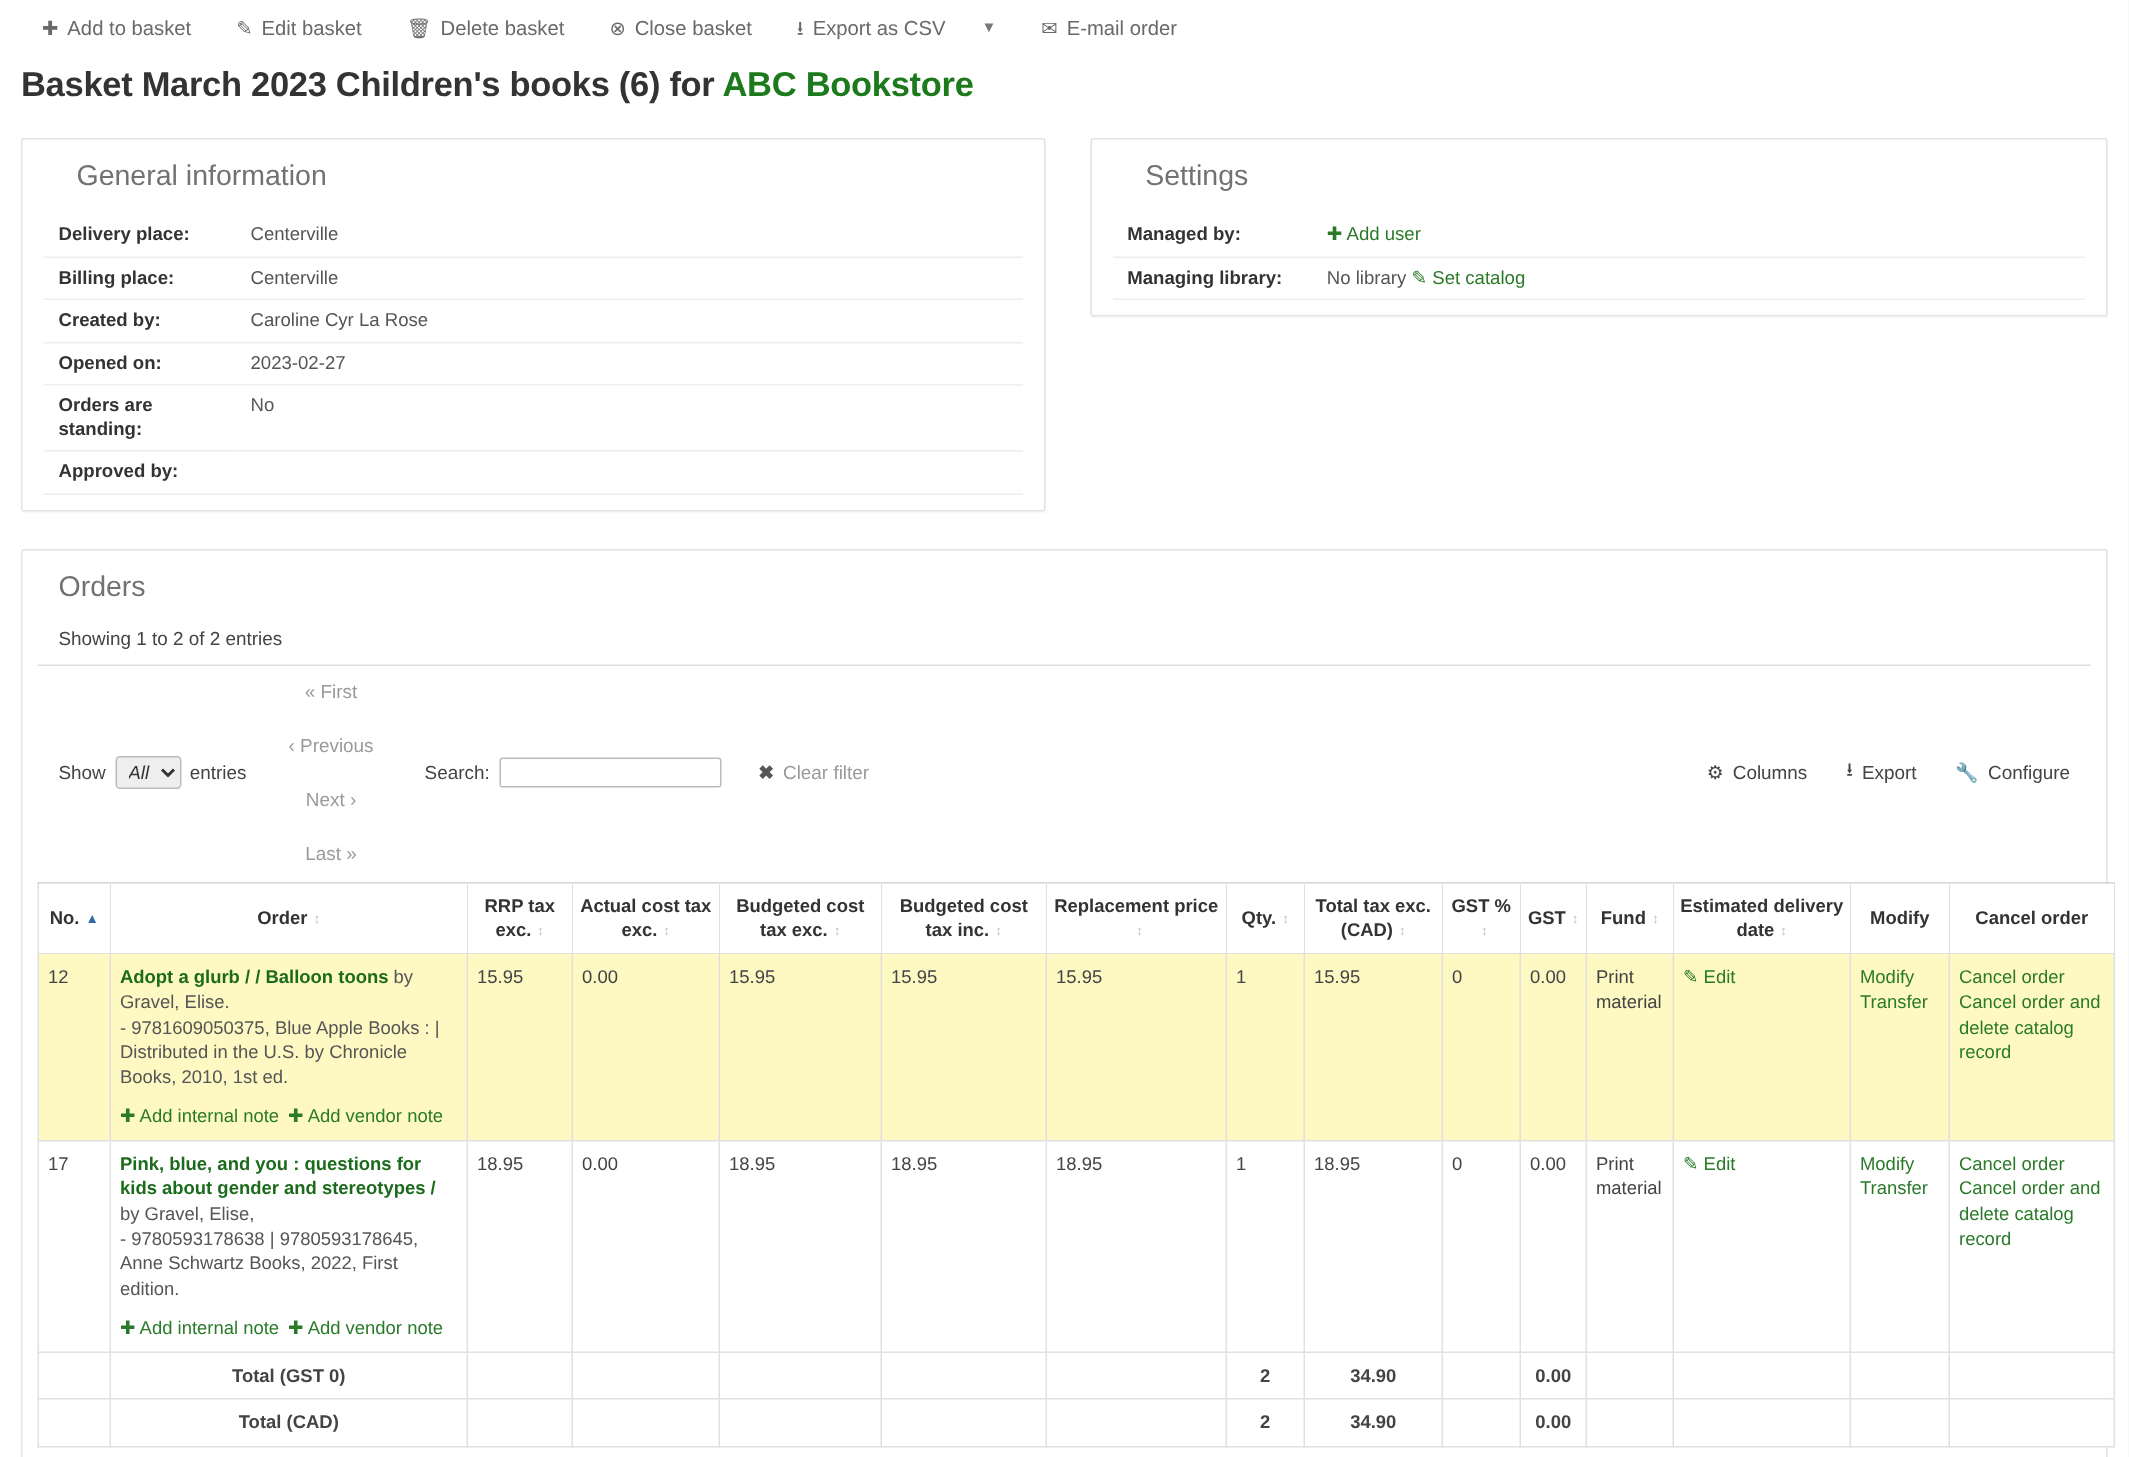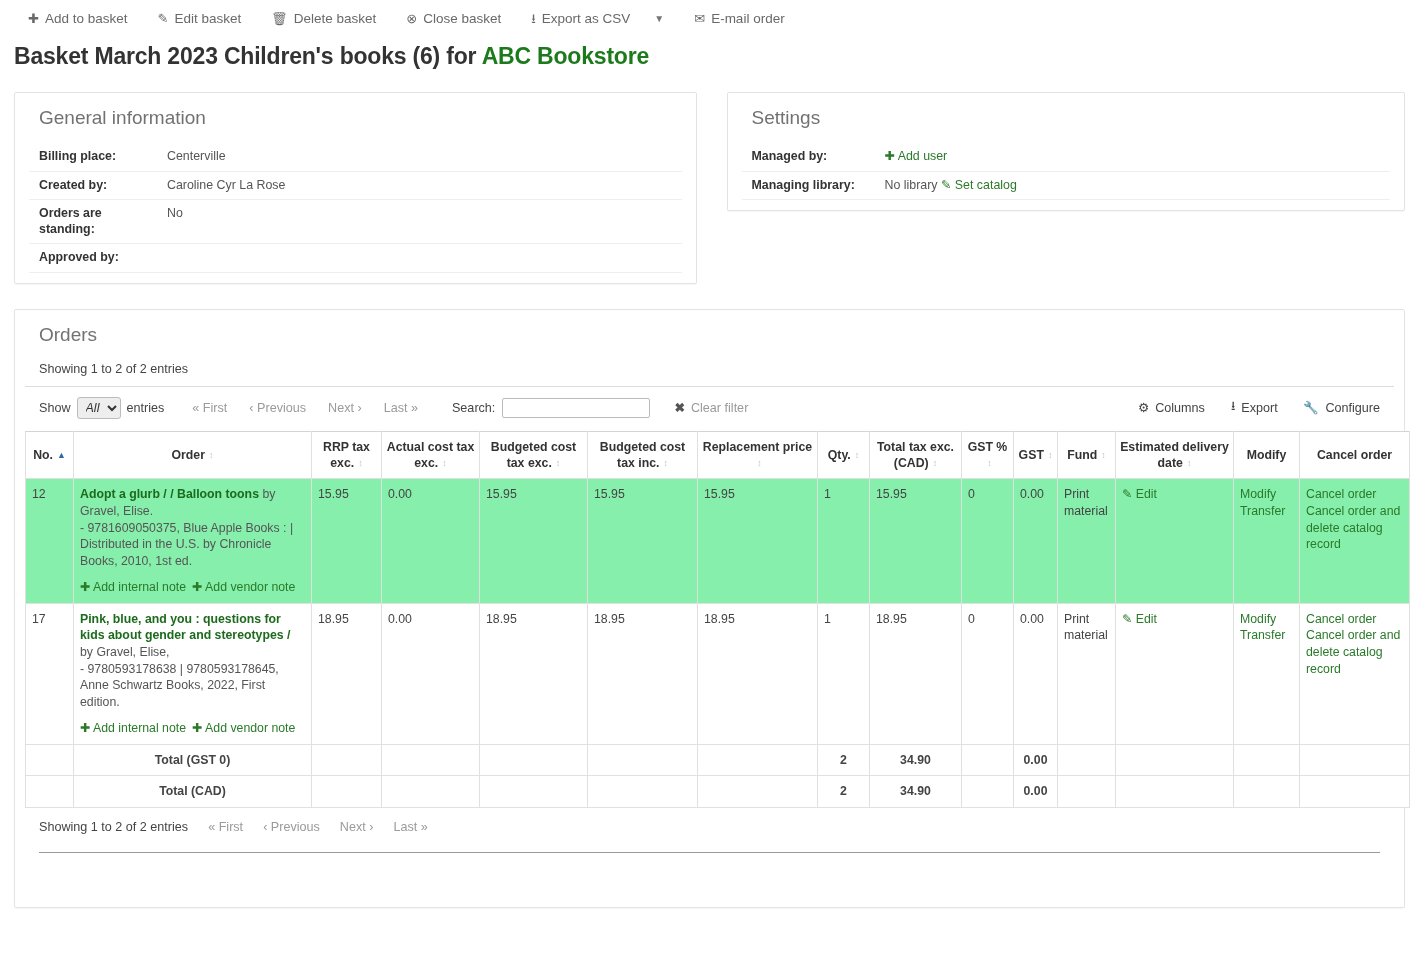--- a/index.html
+++ b/index.html
@@ -58,21 +58,21 @@
   .panel {
     background: #fff;
     border: 1px solid #e3e3e3;
     border-radius: 2px;
     box-shadow: 0 1px 1px rgba(0,0,0,.04);
     padding: 14px 14px 10px 14px;
   }
   .panel.general { width: 684px; }
   .panel.settings { width: 680px; }
   .panel h2 {
-    margin: 0 0 14px 10px;
+    margin: 0 0 14px 22px;
     font-size: 19px;
     font-weight: normal;
     color: #727272;
   }
   table.info { width: 100%; border-collapse: collapse; }
   table.info tr { border-bottom: 1px solid #eee; }
   table.info th {
     text-align: left;
     font-weight: bold;
     color: #333;
@@ -124,21 +124,21 @@
   .dt-len select {
     font-family: "Liberation Sans", sans-serif;
     font-size: 12.5px;
     padding: 2px 4px;
     border: 1px solid #bbb;
     border-radius: 3px;
     background: #eee;
     color: #333;
     font-style: italic;
   }
-  .pager { display: flex; align-items: center; margin-left: 28px; gap: 22px; }
+  .pager { display: flex; align-items: center; margin-left: 28px; gap: 22px; flex-direction: column; }
   .pager .pg { color: #9a9a9a; cursor: default; white-space: nowrap; }
   .pager .pg .ch { color: #9a9a9a; }
   .dt-search { display: inline-flex; align-items: center; gap: 7px; margin-left: 34px; }
   .dt-search input {
     width: 148px; height: 20px;
     border: 1px solid #bbb;
     border-radius: 2px;
     font-family: "Liberation Sans", sans-serif;
     font-size: 12px;
     padding: 1px 4px;
@@ -182,21 +182,21 @@
     line-height: 1;
     vertical-align: middle;
   }
   table.orders thead th.sorted-asc .sorticon { color: #2f6aa8; }
   table.orders tbody td {
     border: 1px solid #e0e0e0;
     padding: 7px 6px;
     vertical-align: top;
     color: #444;
     line-height: 1.36;
-    background: #86efac;
+    background: #fef9c3;
   }
   table.orders tbody tr.alt td { background: #ffffff; }
   td.num { text-align: left; }
   td.red { color: #c72020; }
   .title-link { color: #1c6b1c; font-weight: bold; cursor: pointer; }
   .biblio-meta { color: #555; }
   .note-links { margin-top: 9px; }
   .note-links .nl {
     color: #2a7a2a; cursor: pointer; white-space: nowrap; margin-right: 6px;
   }
@@ -263,26 +263,34 @@
     <span>Basket March 2023 Children's books (6) for </span><span class="vendor">ABC Bookstore</span>
   </h1>
 
   <div class="panels">
 
     <div class="panel general">
       <h2>General information</h2>
       <table class="info">
         <tbody>
           <tr>
+            <th>Delivery place:</th>
+            <td>Centerville</td>
+          </tr>
+          <tr>
             <th>Billing place:</th>
             <td>Centerville</td>
           </tr>
           <tr>
             <th>Created by:</th>
             <td>Caroline Cyr La Rose</td>
+          </tr>
+          <tr>
+            <th>Opened on:</th>
+            <td>2023-02-27</td>
           </tr>
           <tr class="tall">
             <th>Orders are standing:</th>
             <td>No</td>
           </tr>
           <tr>
             <th>Approved by:</th>
             <td></td>
           </tr>
         </tbody>

